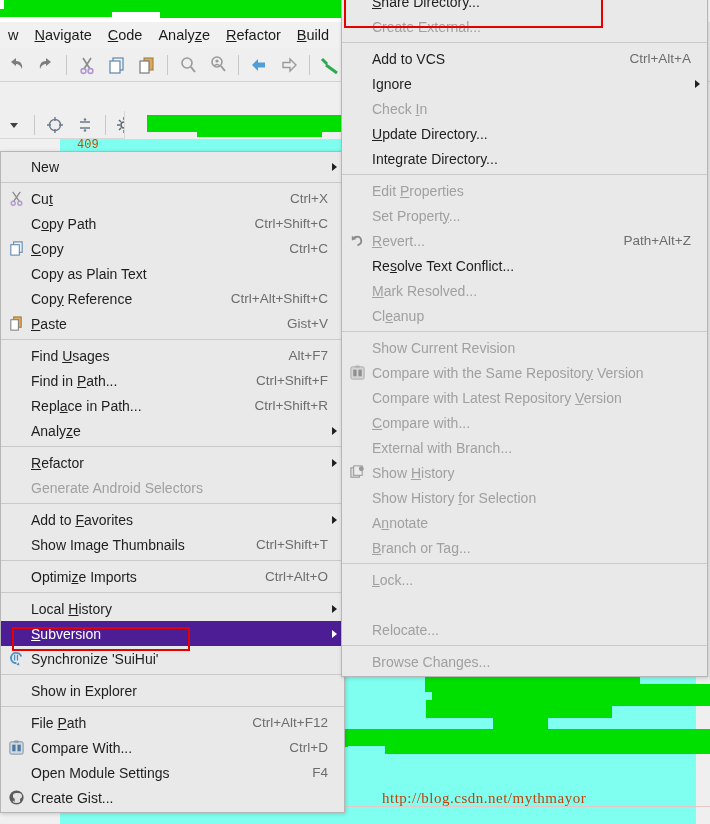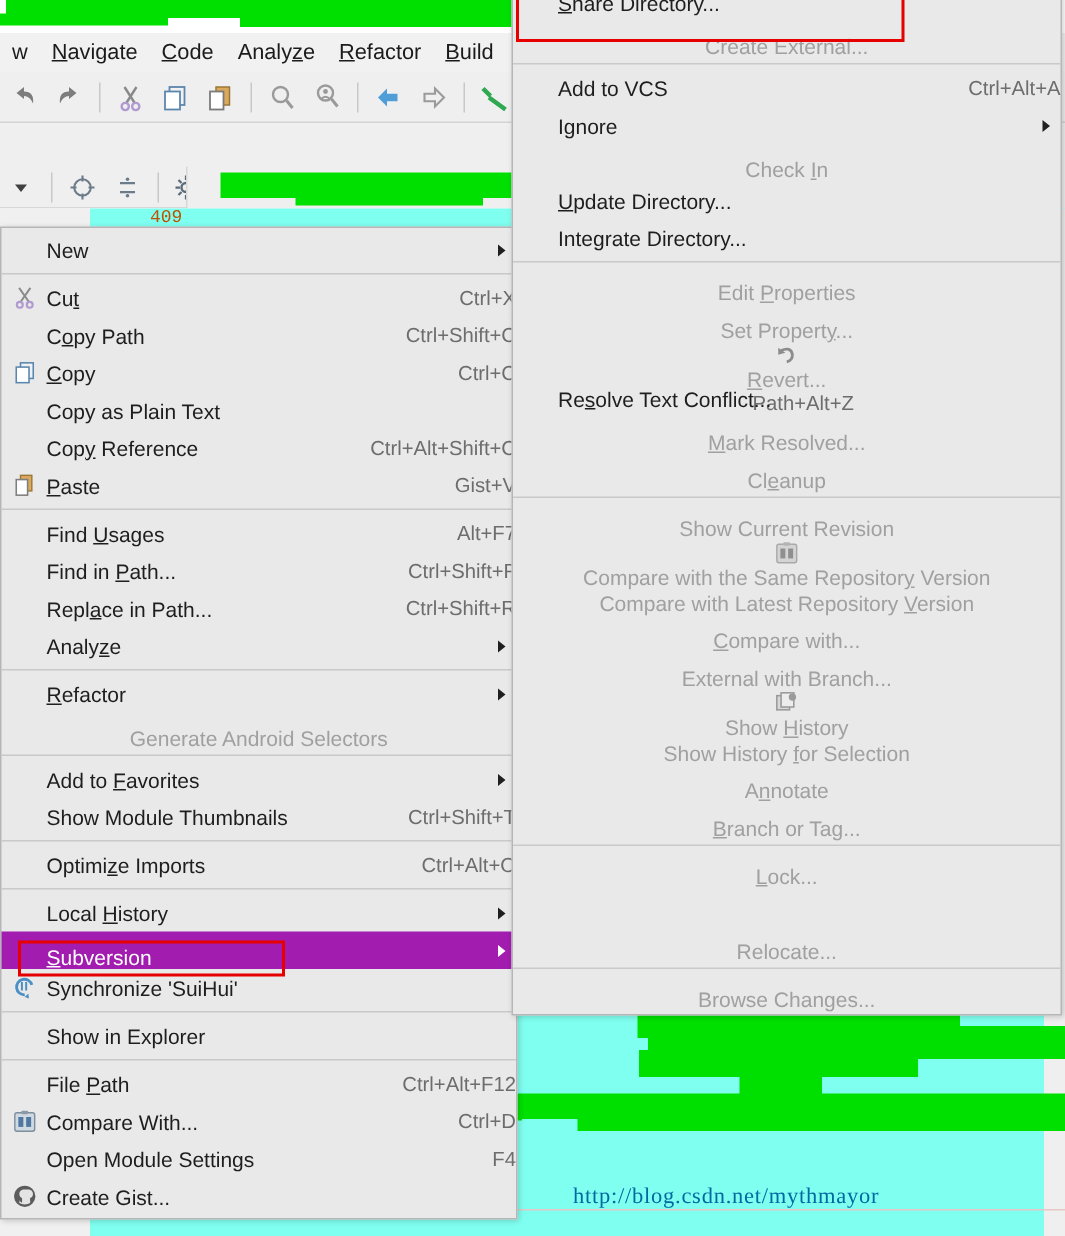--- a/index.html
+++ b/index.html
@@ -49,51 +49,51 @@
     background:#efefef; display:flex; align-items:center; gap:2px;
     border-bottom:1px solid #d8d8d8;
   }
 
   .editor-area {
     position:absolute; left:0; top:139px; width:710px; height:685px;
     background:#ffffff;
   }
   .gutter { position:absolute; left:0; top:0; width:60px; height:100%; background:#f0f0f0; }
   .code-bg { position:absolute; left:60px; top:0; right:0; bottom:0; background:#7ffff0; }
-  .code-line-num { color:#c05000; font-family:"Liberation Mono", monospace; font-size:12px;margin-left:23px; }
+  .code-line-num { color:#c05000; font-family:"Liberation Mono", monospace; font-size:12px; }
 
   .right-strip { position:absolute; right:0; top:139px; width:14px; height:685px; background:#efefef; }
 
   .watermark {
     position:absolute; left:382px; top:790px;
-    color:#0369a1; font-family:"Liberation Serif", serif; font-size:15px;
+    color:#c2410c; font-family:"Liberation Serif", serif; font-size:15px;
     letter-spacing:.5px; white-space:nowrap;
   }
   .wm-rule { position:absolute; left:345px; top:806px; width:365px; height:1px; background:#e7c6c6; }
 
   
   .menu {
     position:absolute; background:#e9e9e9;
     border:1px solid #b6b6b6;
     box-shadow:1px 1px 4px rgba(0,0,0,.18);
     padding:2px 0;
   }
   .row {
     position:relative; height:25px; display:flex; align-items:center;
     padding:0 0 0 0; white-space:nowrap; color:#1e1e1e; font-size:14px;
   }
-  .row.disabled { color:#a0a0a0;flex-direction:column; }
-  .row.selected { background:#a21caf; color:#ffffff;align-items:flex-end; }
+  .row.disabled { color:#a0a0a0; }
+  .row.selected { background:#4c1d95; color:#ffffff; }
   .ico {
     width:30px; min-width:30px; height:25px;
     display:flex; align-items:center; justify-content:center;
   }
   .lbl { flex:1 1 auto; }
   .lbl u { text-decoration:underline; }
-  .acc { color:#6d6d6d; padding-left:22px; font-size:13.5px; }
+  .acc { color:#6d6d6d; padding-left:22px; padding-right:16px; font-size:13.5px; }
   .arrow {
     position:absolute; right:7px; top:50%; transform:translateY(-50%);
     width:0; height:0; border-left:5px solid #202020;
     border-top:4px solid transparent; border-bottom:4px solid transparent;
   }
   .row.selected .arrow { border-left-color:#ffffff; }
   .sep { height:1px; background:#c9c9c9; margin:3px 0; }
 
   
   #ctx-menu { left:0px; top:151px; width:345px; }
@@ -362,21 +362,21 @@
   <div class="sep"></div>
 
   <div class="row">
     <span class="ico"></span>
     <span class="lbl">Add to <u>F</u>avorites</span>
     <span class="arrow"></span>
   </div>
 
   <div class="row">
     <span class="ico"></span>
-    <span class="lbl">Show Module Thumbnails</span>
+    <span class="lbl">Show Image Thumbnails</span>
     <span class="acc">Ctrl+Shift+T</span>
   </div>
 
   <div class="sep"></div>
 
 
   <div class="row">
     <span class="ico"></span>
     <span class="lbl">Optimi<u>z</u>e Imports</span>
     <span class="acc">Ctrl+Alt+O</span>

